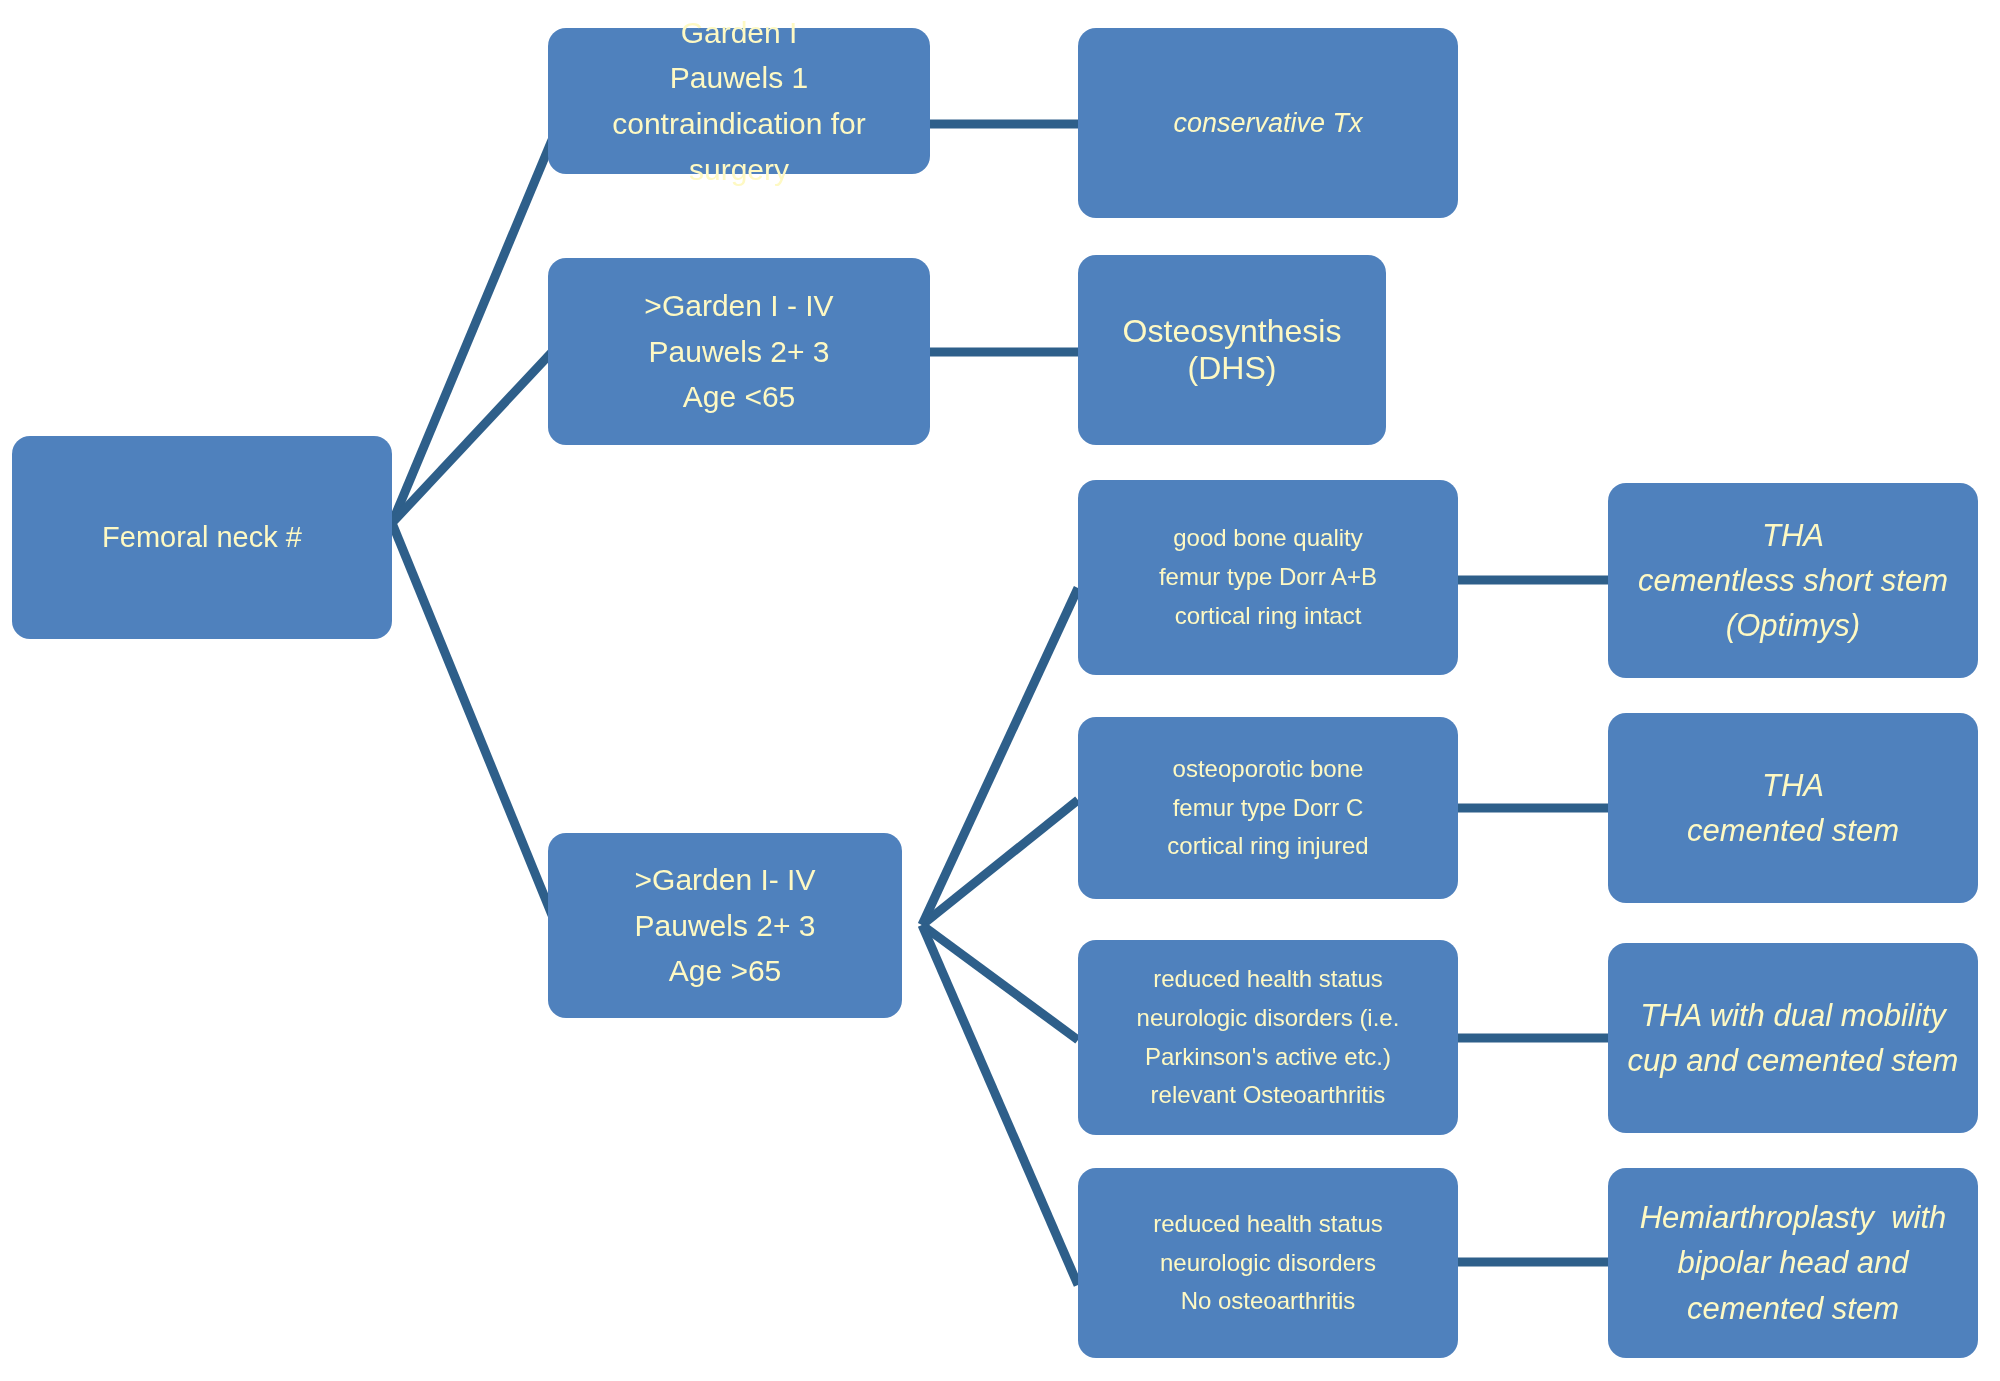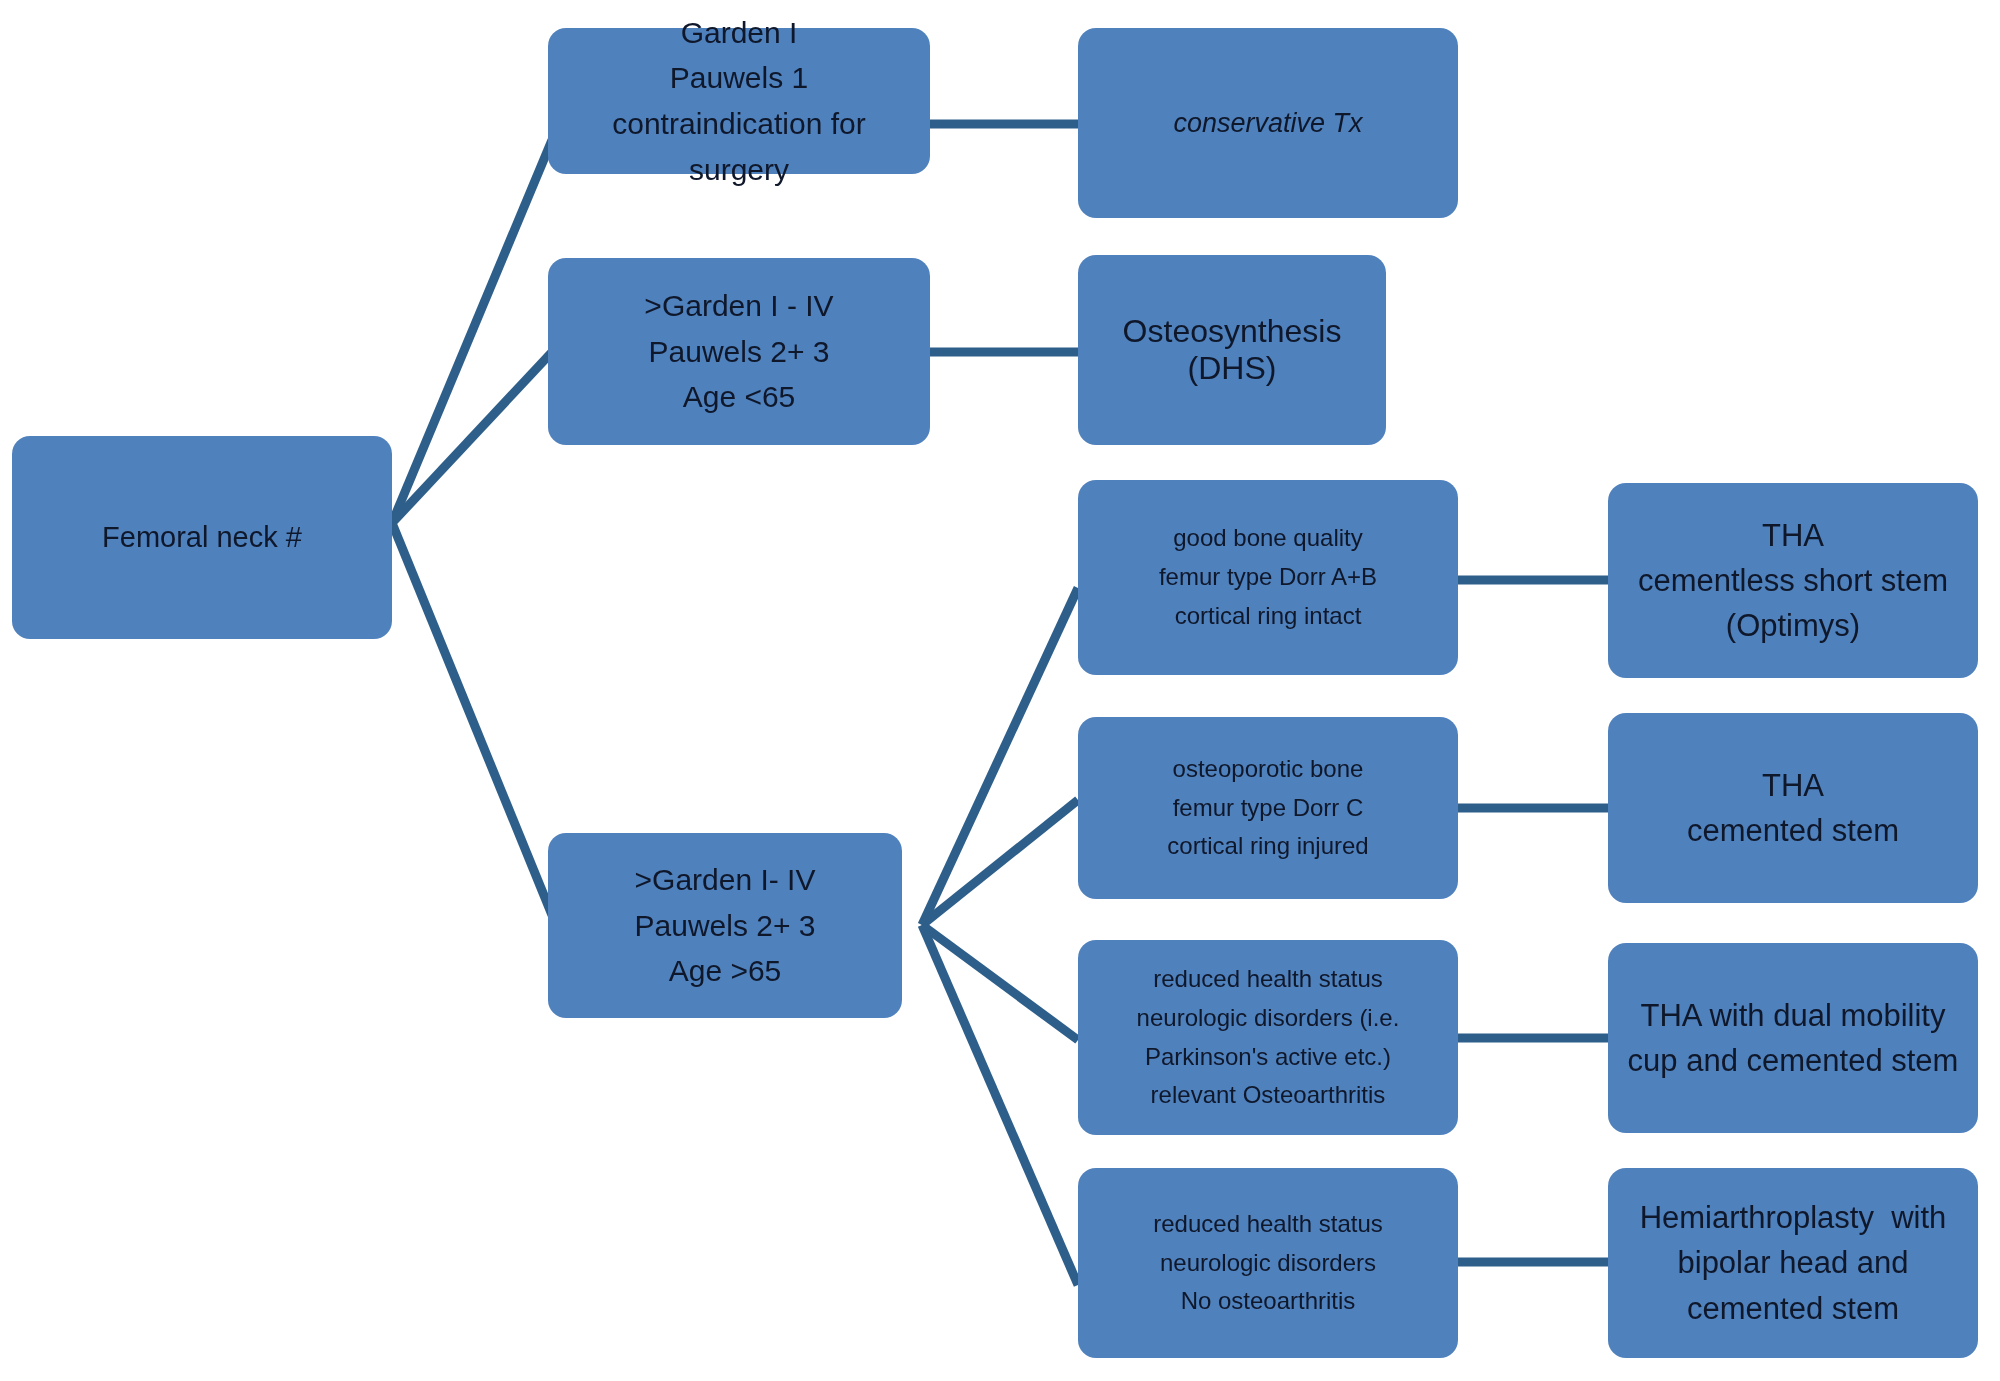--- a/index.html
+++ b/index.html
@@ -21,41 +21,41 @@
     top: 0;
     width: 2000px;
     height: 1381px;
     pointer-events: none;
   }
   .node {
     position: absolute;
     box-sizing: border-box;
     background: #4f81bd;
     border-radius: 18px;
-    color: #0f172a;
+    color: #fef9c3;
     display: flex;
     flex-direction: column;
     align-items: center;
     justify-content: center;
     text-align: center;
     padding: 6px 14px;
     z-index: 2;
   }
   .line {
     display: block;
     width: 100%;
     white-space: pre-wrap;
   }
   
   .fs-root   { font-size: 29px; }
   .fs-cond   { font-size: 30px; line-height: 1.52; }
   .fs-big    { font-size: 27px; font-style: italic; }
   .fs-med    { font-size: 32px; }
   .fs-crit   { font-size: 24px; line-height: 1.62; }
-  .fs-out    { font-size: 31px; line-height: 1.46; }
+  .fs-out    { font-size: 31px; line-height: 1.46; font-style: italic; }
 </style>
 </head>
 <body>
 
 <div id="canvas">
 
   <svg id="edges" viewBox="0 0 2000 1381" xmlns="http://www.w3.org/2000/svg">
 
     <line x1="392" y1="523" x2="552" y2="140" stroke="#2e5f8a" stroke-width="9"></line>
     <line x1="392" y1="523" x2="552" y2="352" stroke="#2e5f8a" stroke-width="9"></line>

